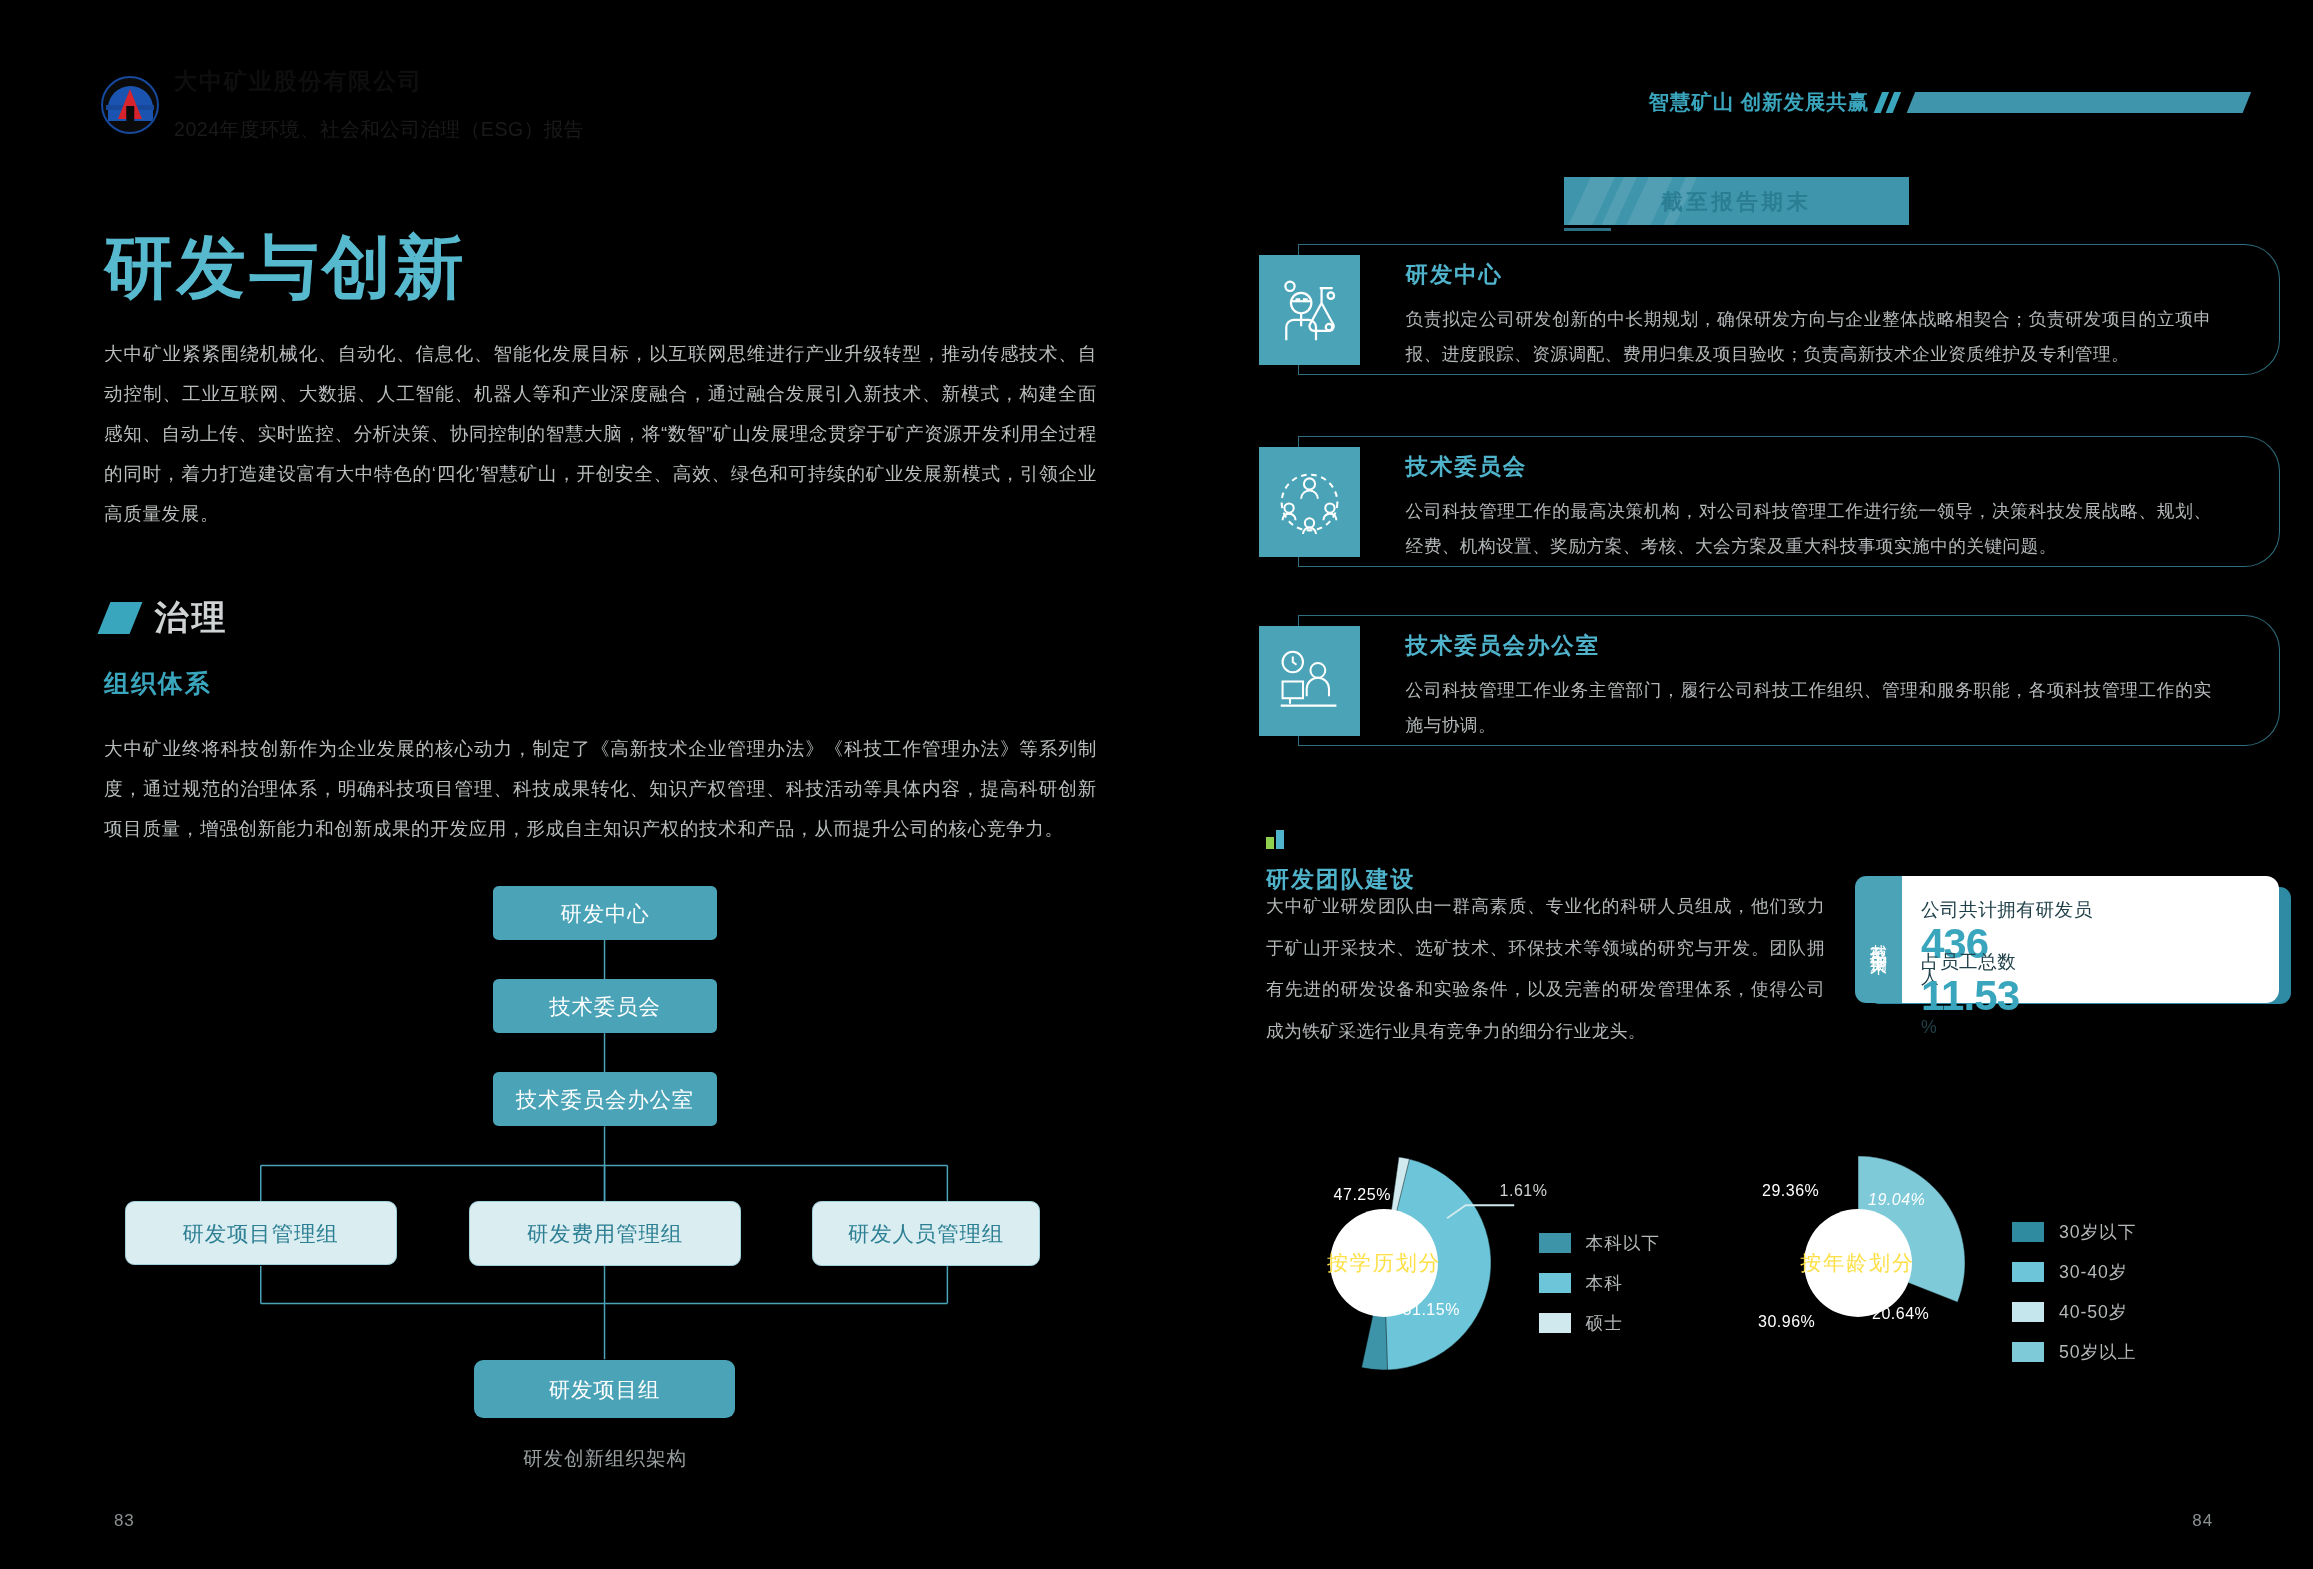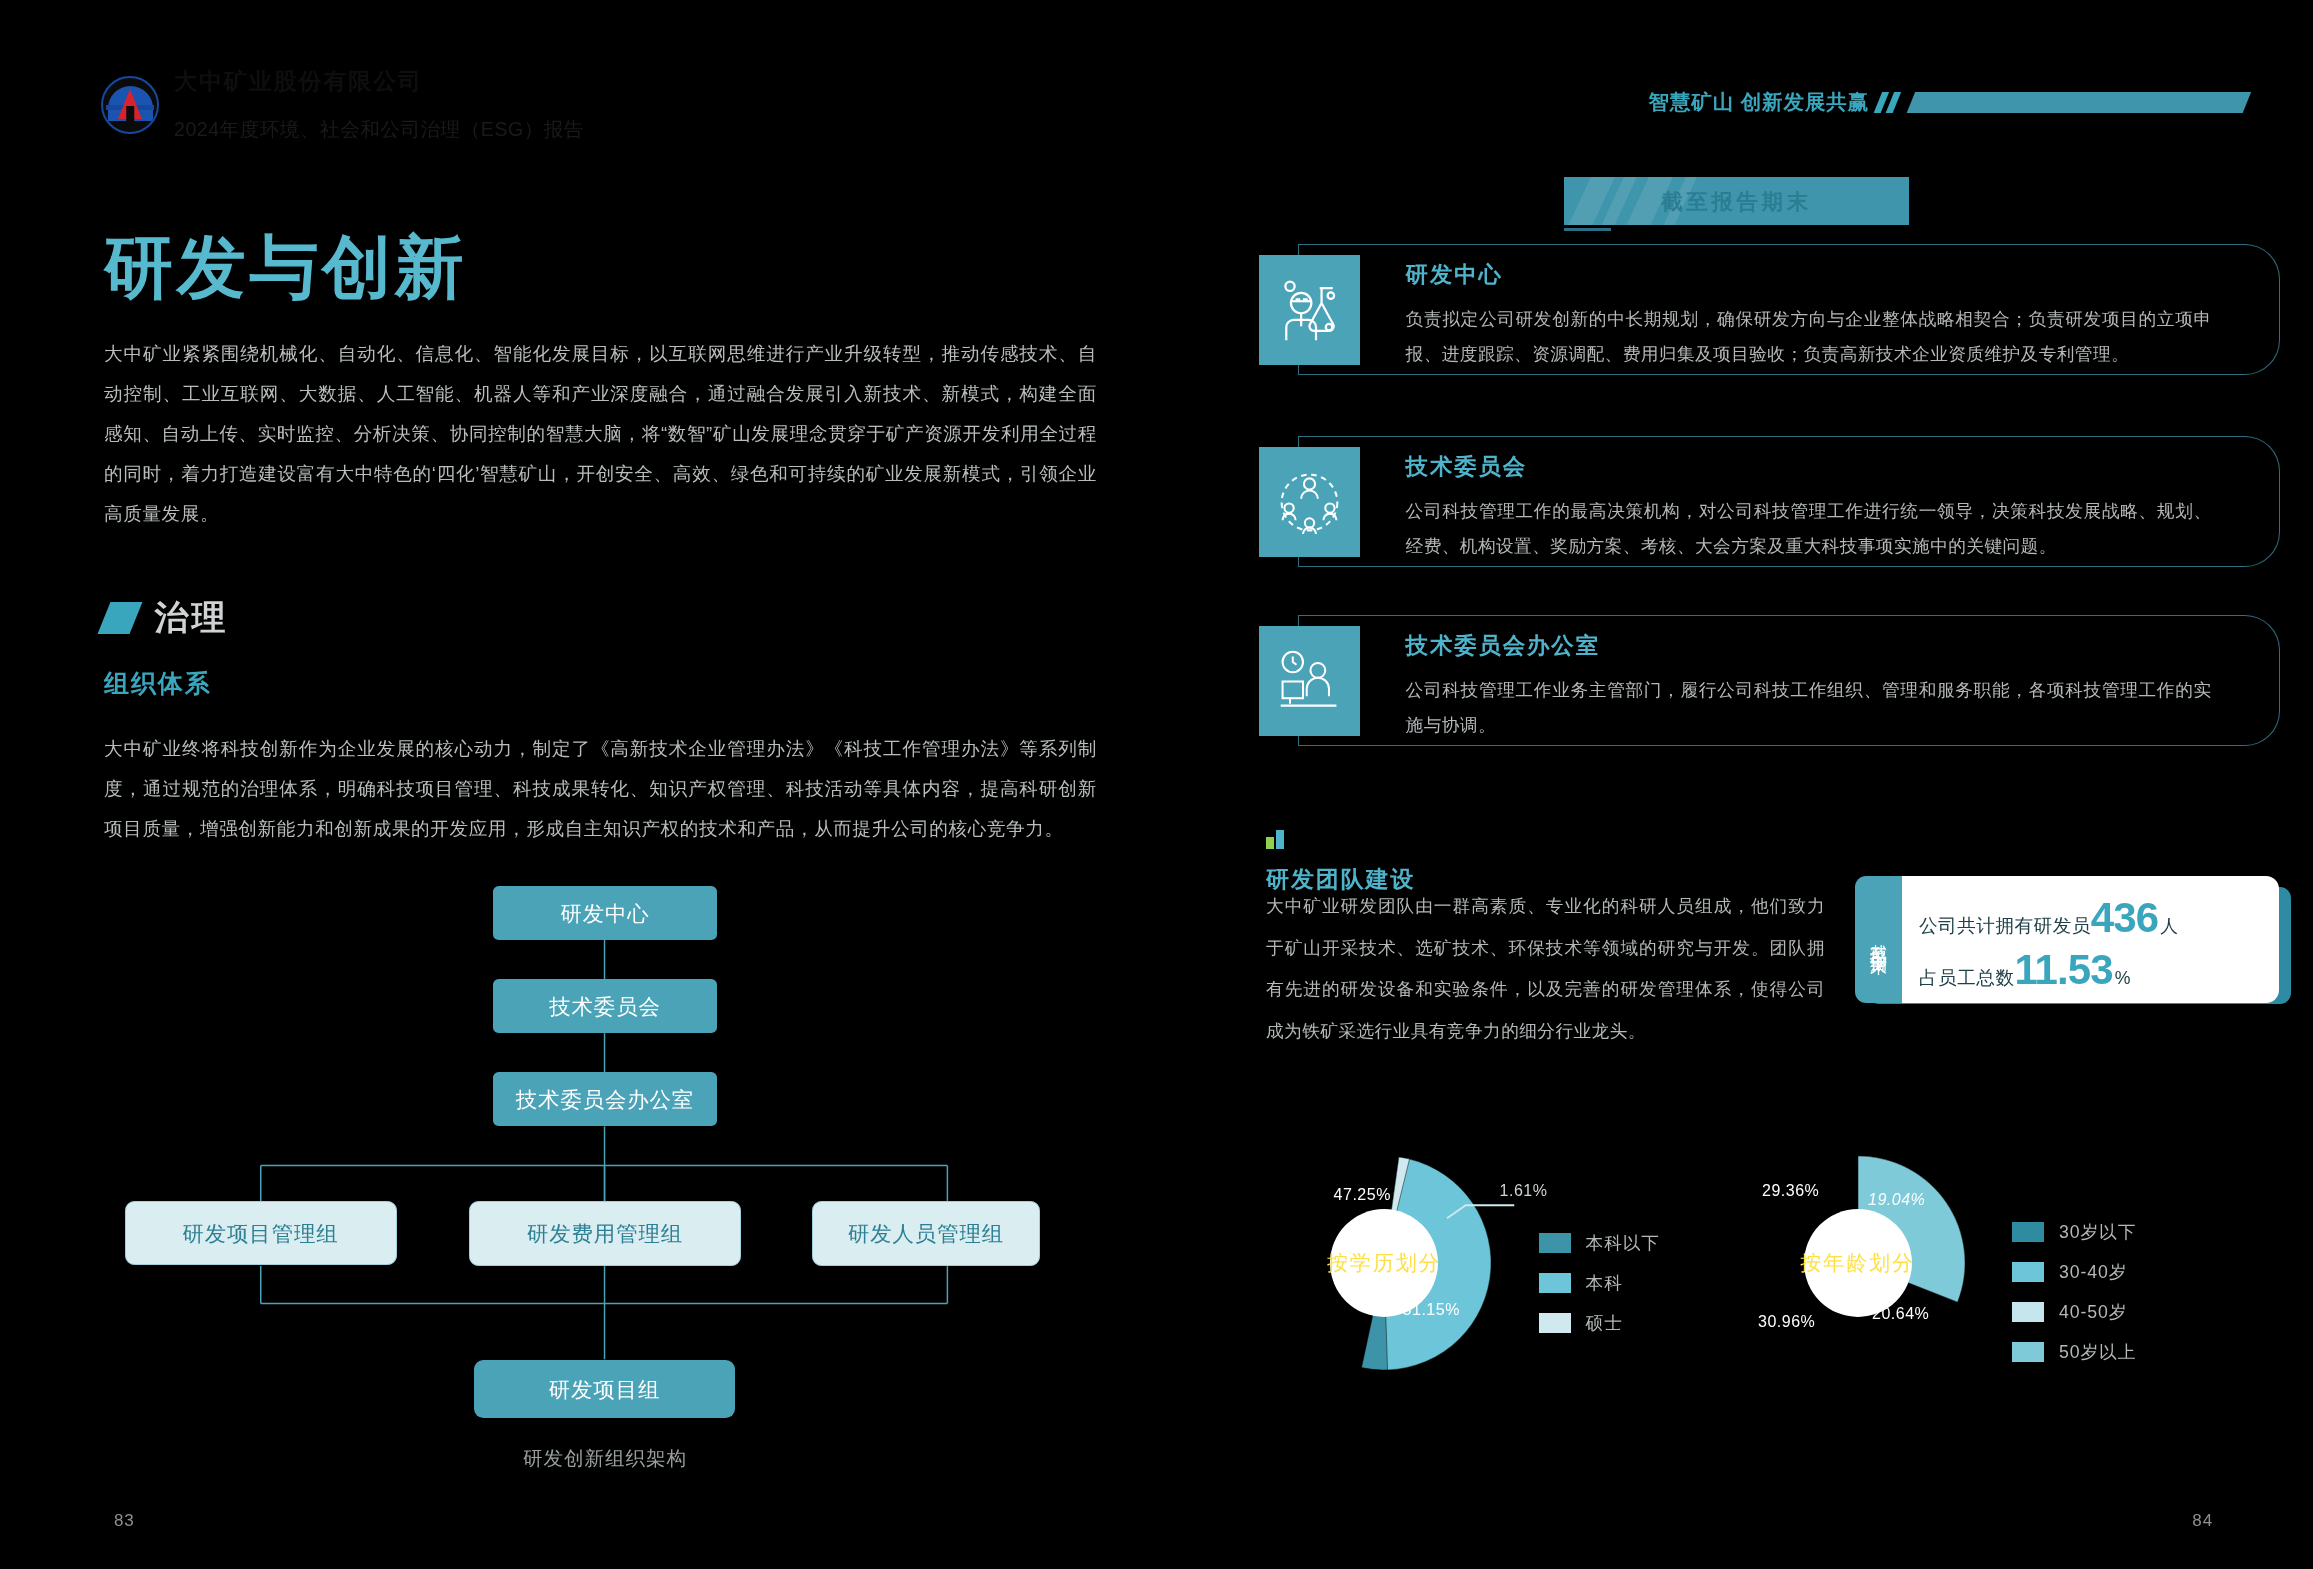--- a/index.html
+++ b/index.html
@@ -92,21 +92,21 @@
               font-size:17.7px; line-height:2.35; color:#b4b8b9; text-align:justify; letter-spacing:0.4px; }
 
   .statcard { position:absolute; left:615px; top:876px; width:436px; height:127px; }
   .statcard .shadow { position:absolute; left:13px; top:11.2px; width:423px; height:117px;
                       background:#2f8ba3; border-radius:11.2px; }
   .statcard .tab { position:absolute; left:0; top:0; width:47px; height:127px; background:#4aa3b7;
                    border-radius:11.2px 0 0 11.2px; display:flex; align-items:center; justify-content:center; }
   .statcard .tab span { writing-mode:vertical-rl; font-size:17px; color:#fff; letter-spacing:2.8px; }
   .statcard .panel { position:absolute; left:47px; top:0; width:377px; height:127px;
                      background:#fff; border-radius:0 13px 13px 0; }
-  .statrow { position:absolute; left:17px; right:15px; display:flex; align-items:baseline; }
+  .statrow { position:absolute; left:17px; right:15px; display:flex; align-items:baseline;flex-direction:column; }
   .statrow.r1 { top:20.5px; }
   .statrow.r2 { top:73px; }
   .statrow .lbl { font-size:18.6px; color:#20414a; letter-spacing:0.5px; }
   .statrow .big { font-size:42px; font-weight:bold; color:#3aa6bd; line-height:1; letter-spacing:-0.9px;}
   .statrow .unit { font-size:17.7px; color:#20414a; margin-left:1.9px; }
 
   
   .donutwrap { position:absolute; top:1147px; width:522px; height:280px; }
   .donutwrap.d1 { left:18.6px; }
   .donutwrap.d2 { left:492px; }

